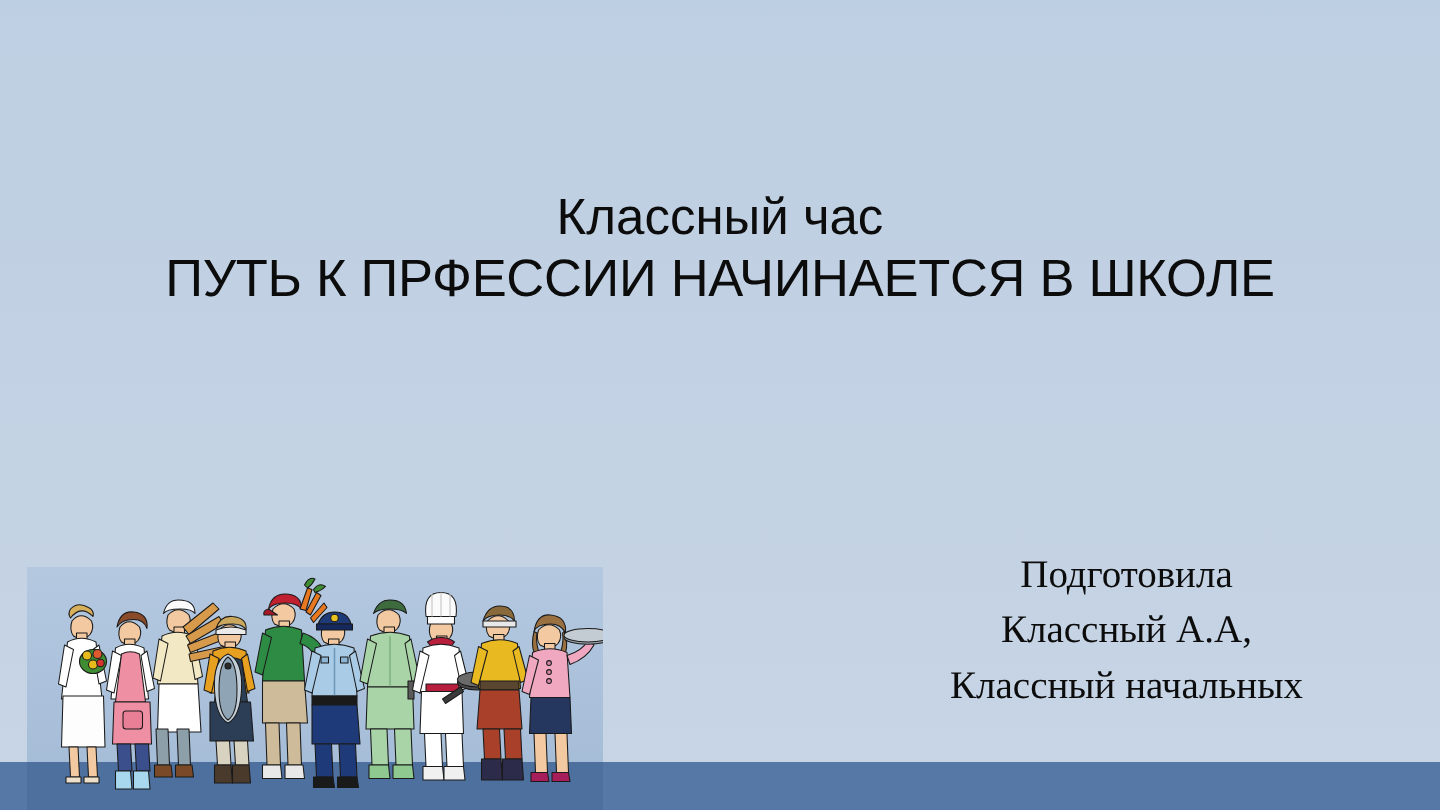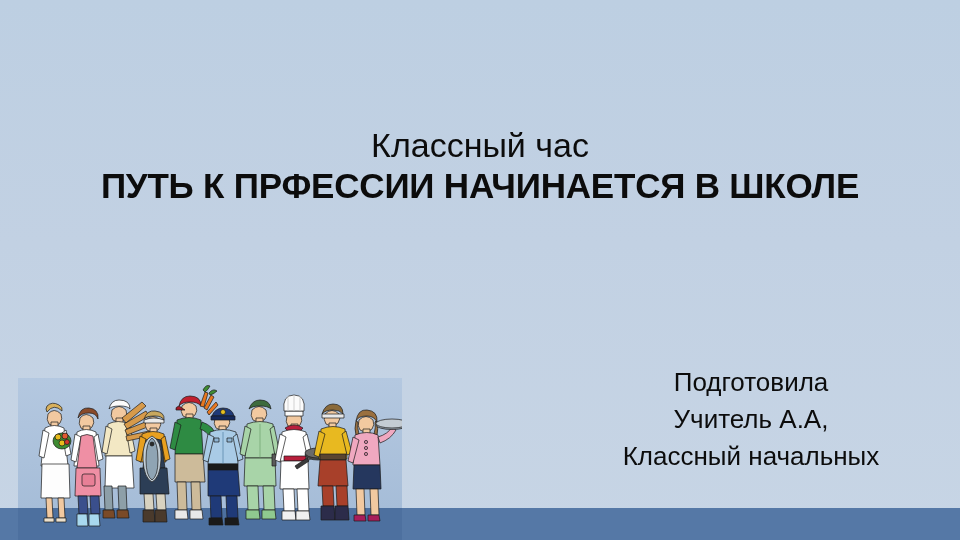--- a/index.html
+++ b/index.html
@@ -39,37 +39,38 @@
   }
   #title-line-1 {
     display: block;
     font-size: 34px;
     font-weight: 400;
     letter-spacing: 0px;
   }
   #title-line-2 {
     display: block;
     font-size: 35px;
-    font-weight: 700;
+    font-weight: 400;
     letter-spacing: -0.2px;
     margin-top: 2px;
   }
 
   
   #author-block {
     position: absolute;
     left: 606px;
     top: 364px;
     width: 290px;
     text-align: center;
     color: #0c0c0c;
     font-size: 26px;
     font-weight: 400;
     line-height: 1.43;
     z-index: 4;
+    font-family: Liberation Serif, serif;
   }
   #author-block .author-line {
     display: block;
     white-space: nowrap;
   }
 
   
   #illustration {
     position: absolute;
     left: 18px;
@@ -299,17 +300,17 @@
     </svg>
   </div>
 
   <div id="title-block">
     <span id="title-line-1">Классный час</span>
     <span id="title-line-2">ПУТЬ К ПРФЕССИИ НАЧИНАЕТСЯ В ШКОЛЕ</span>
   </div>
 
   <div id="author-block">
     <span class="author-line">Подготовила</span>
-    <span class="author-line">Учитель А.А,</span>
+    <span class="author-line">Классный А.А,</span>
     <span class="author-line">Классный начальных</span>
   </div>
 
 </div>
 
 </body></html>

